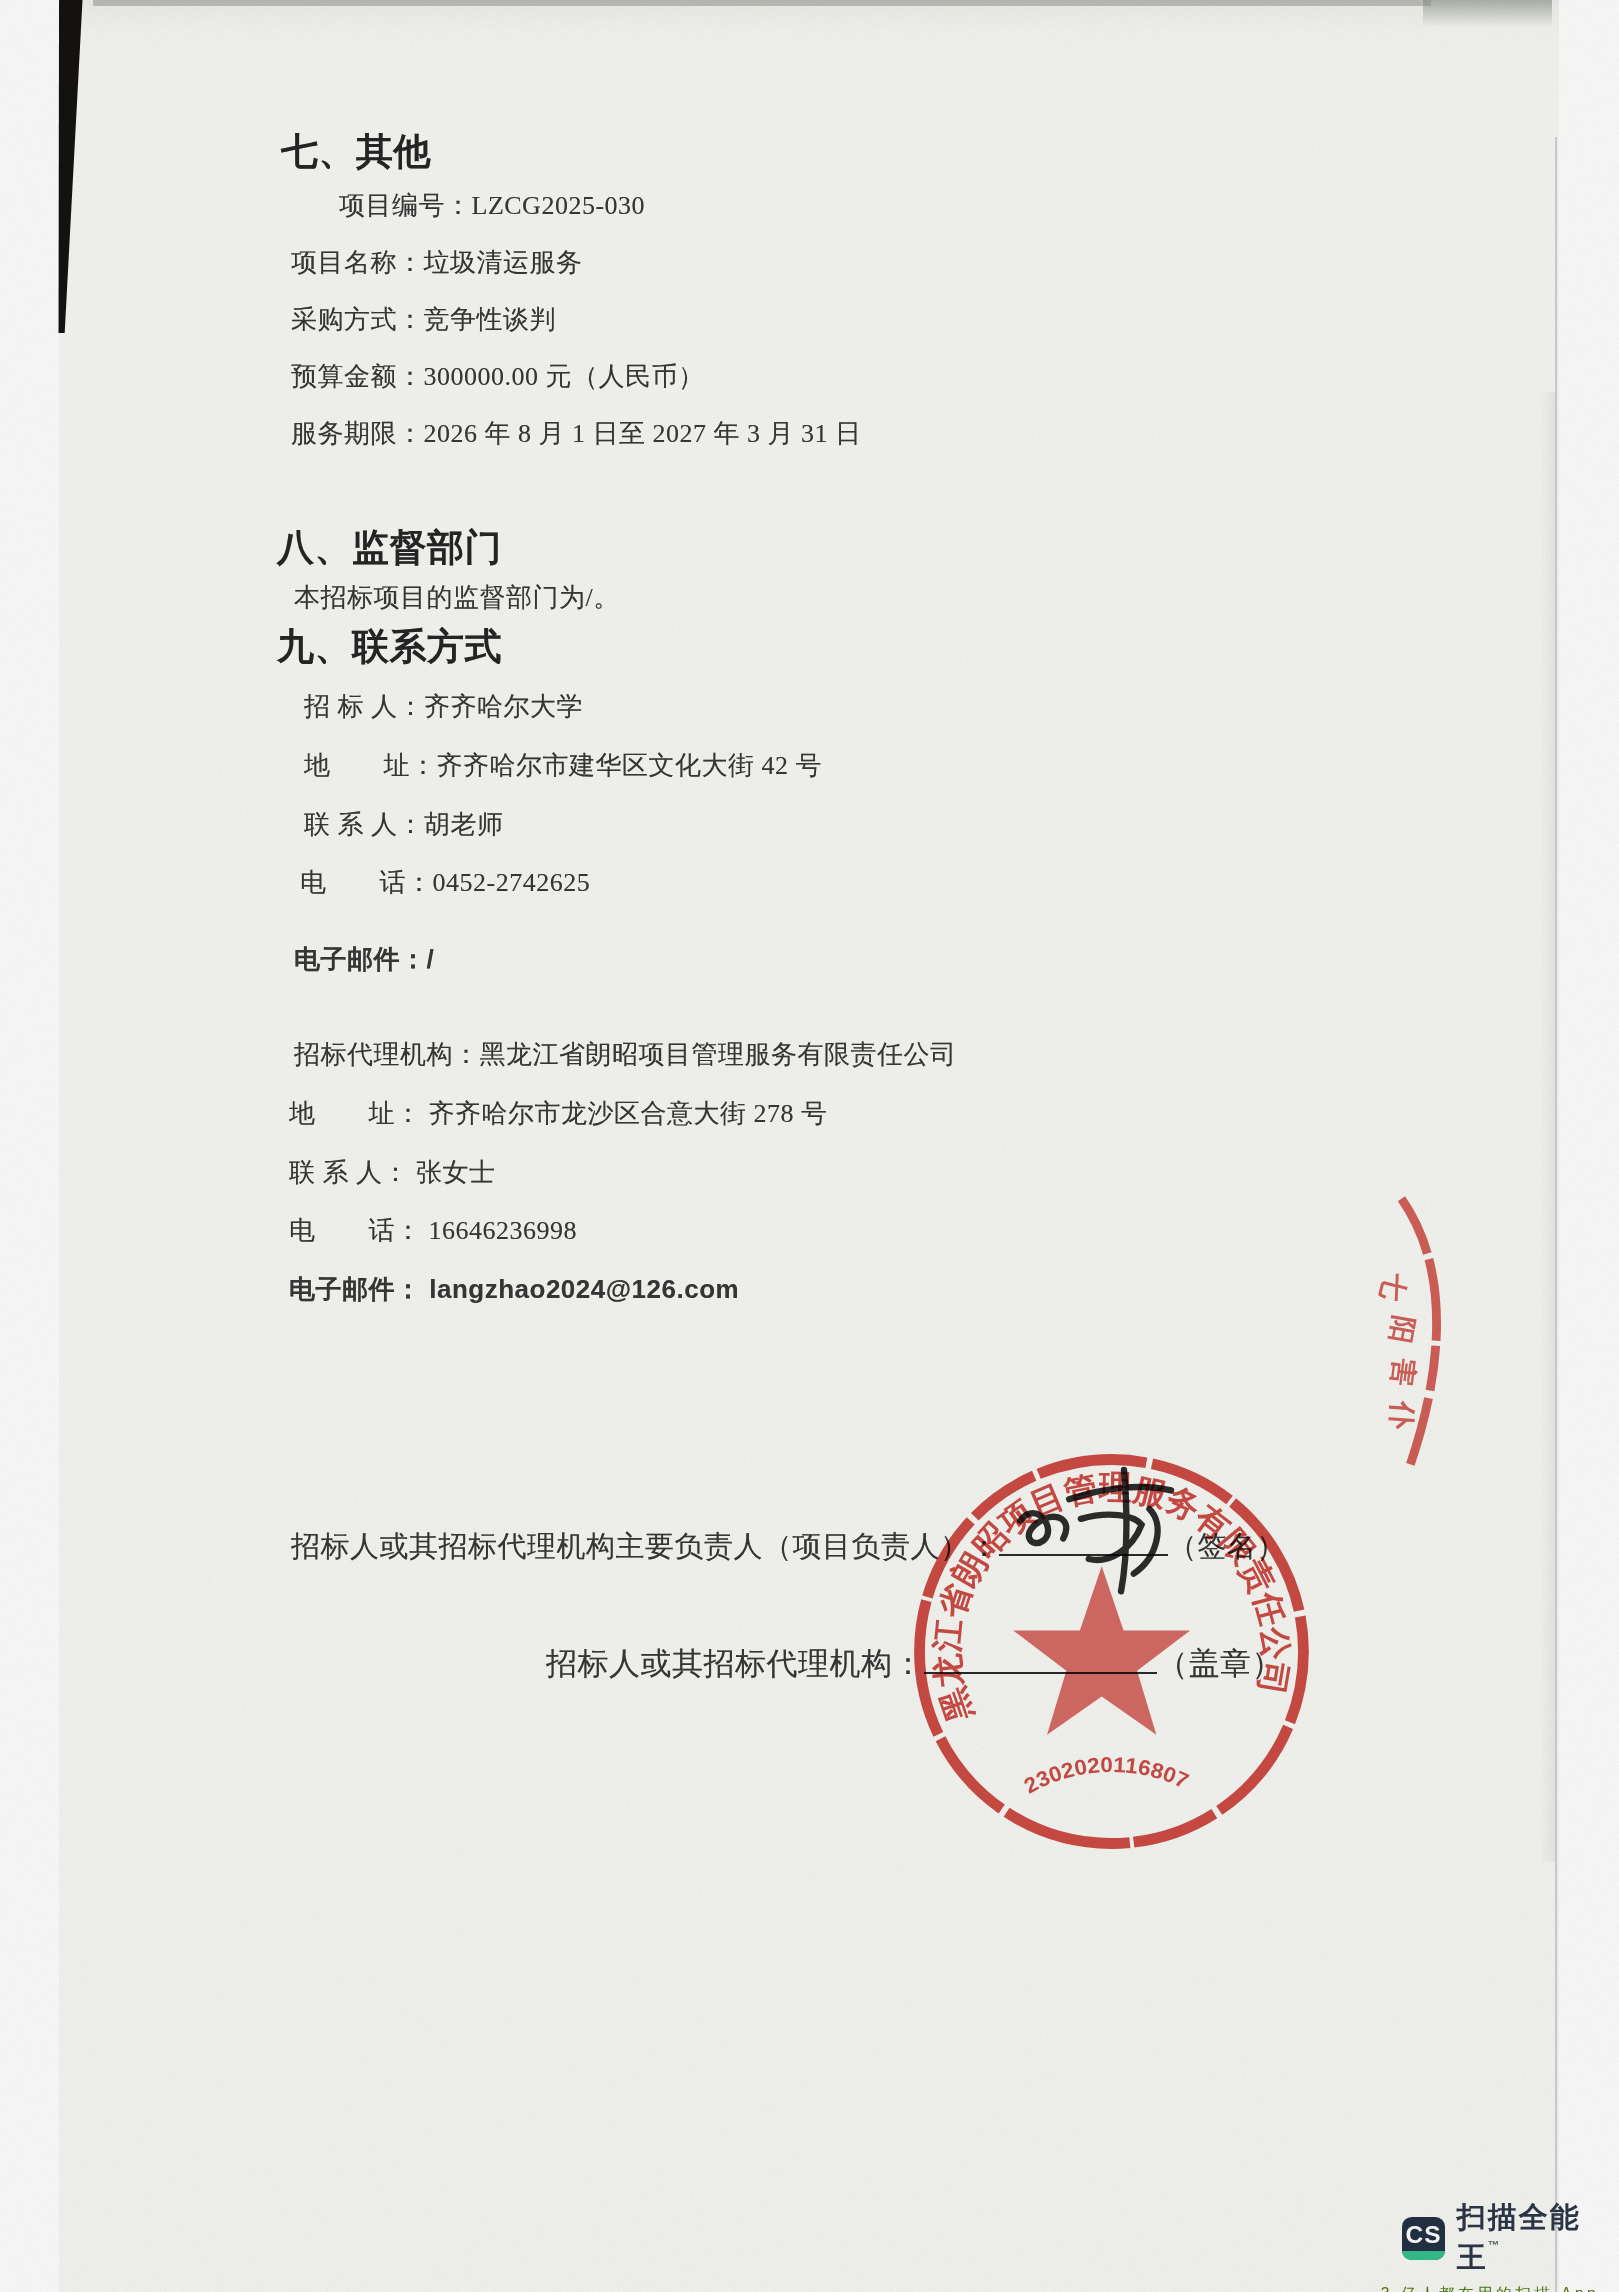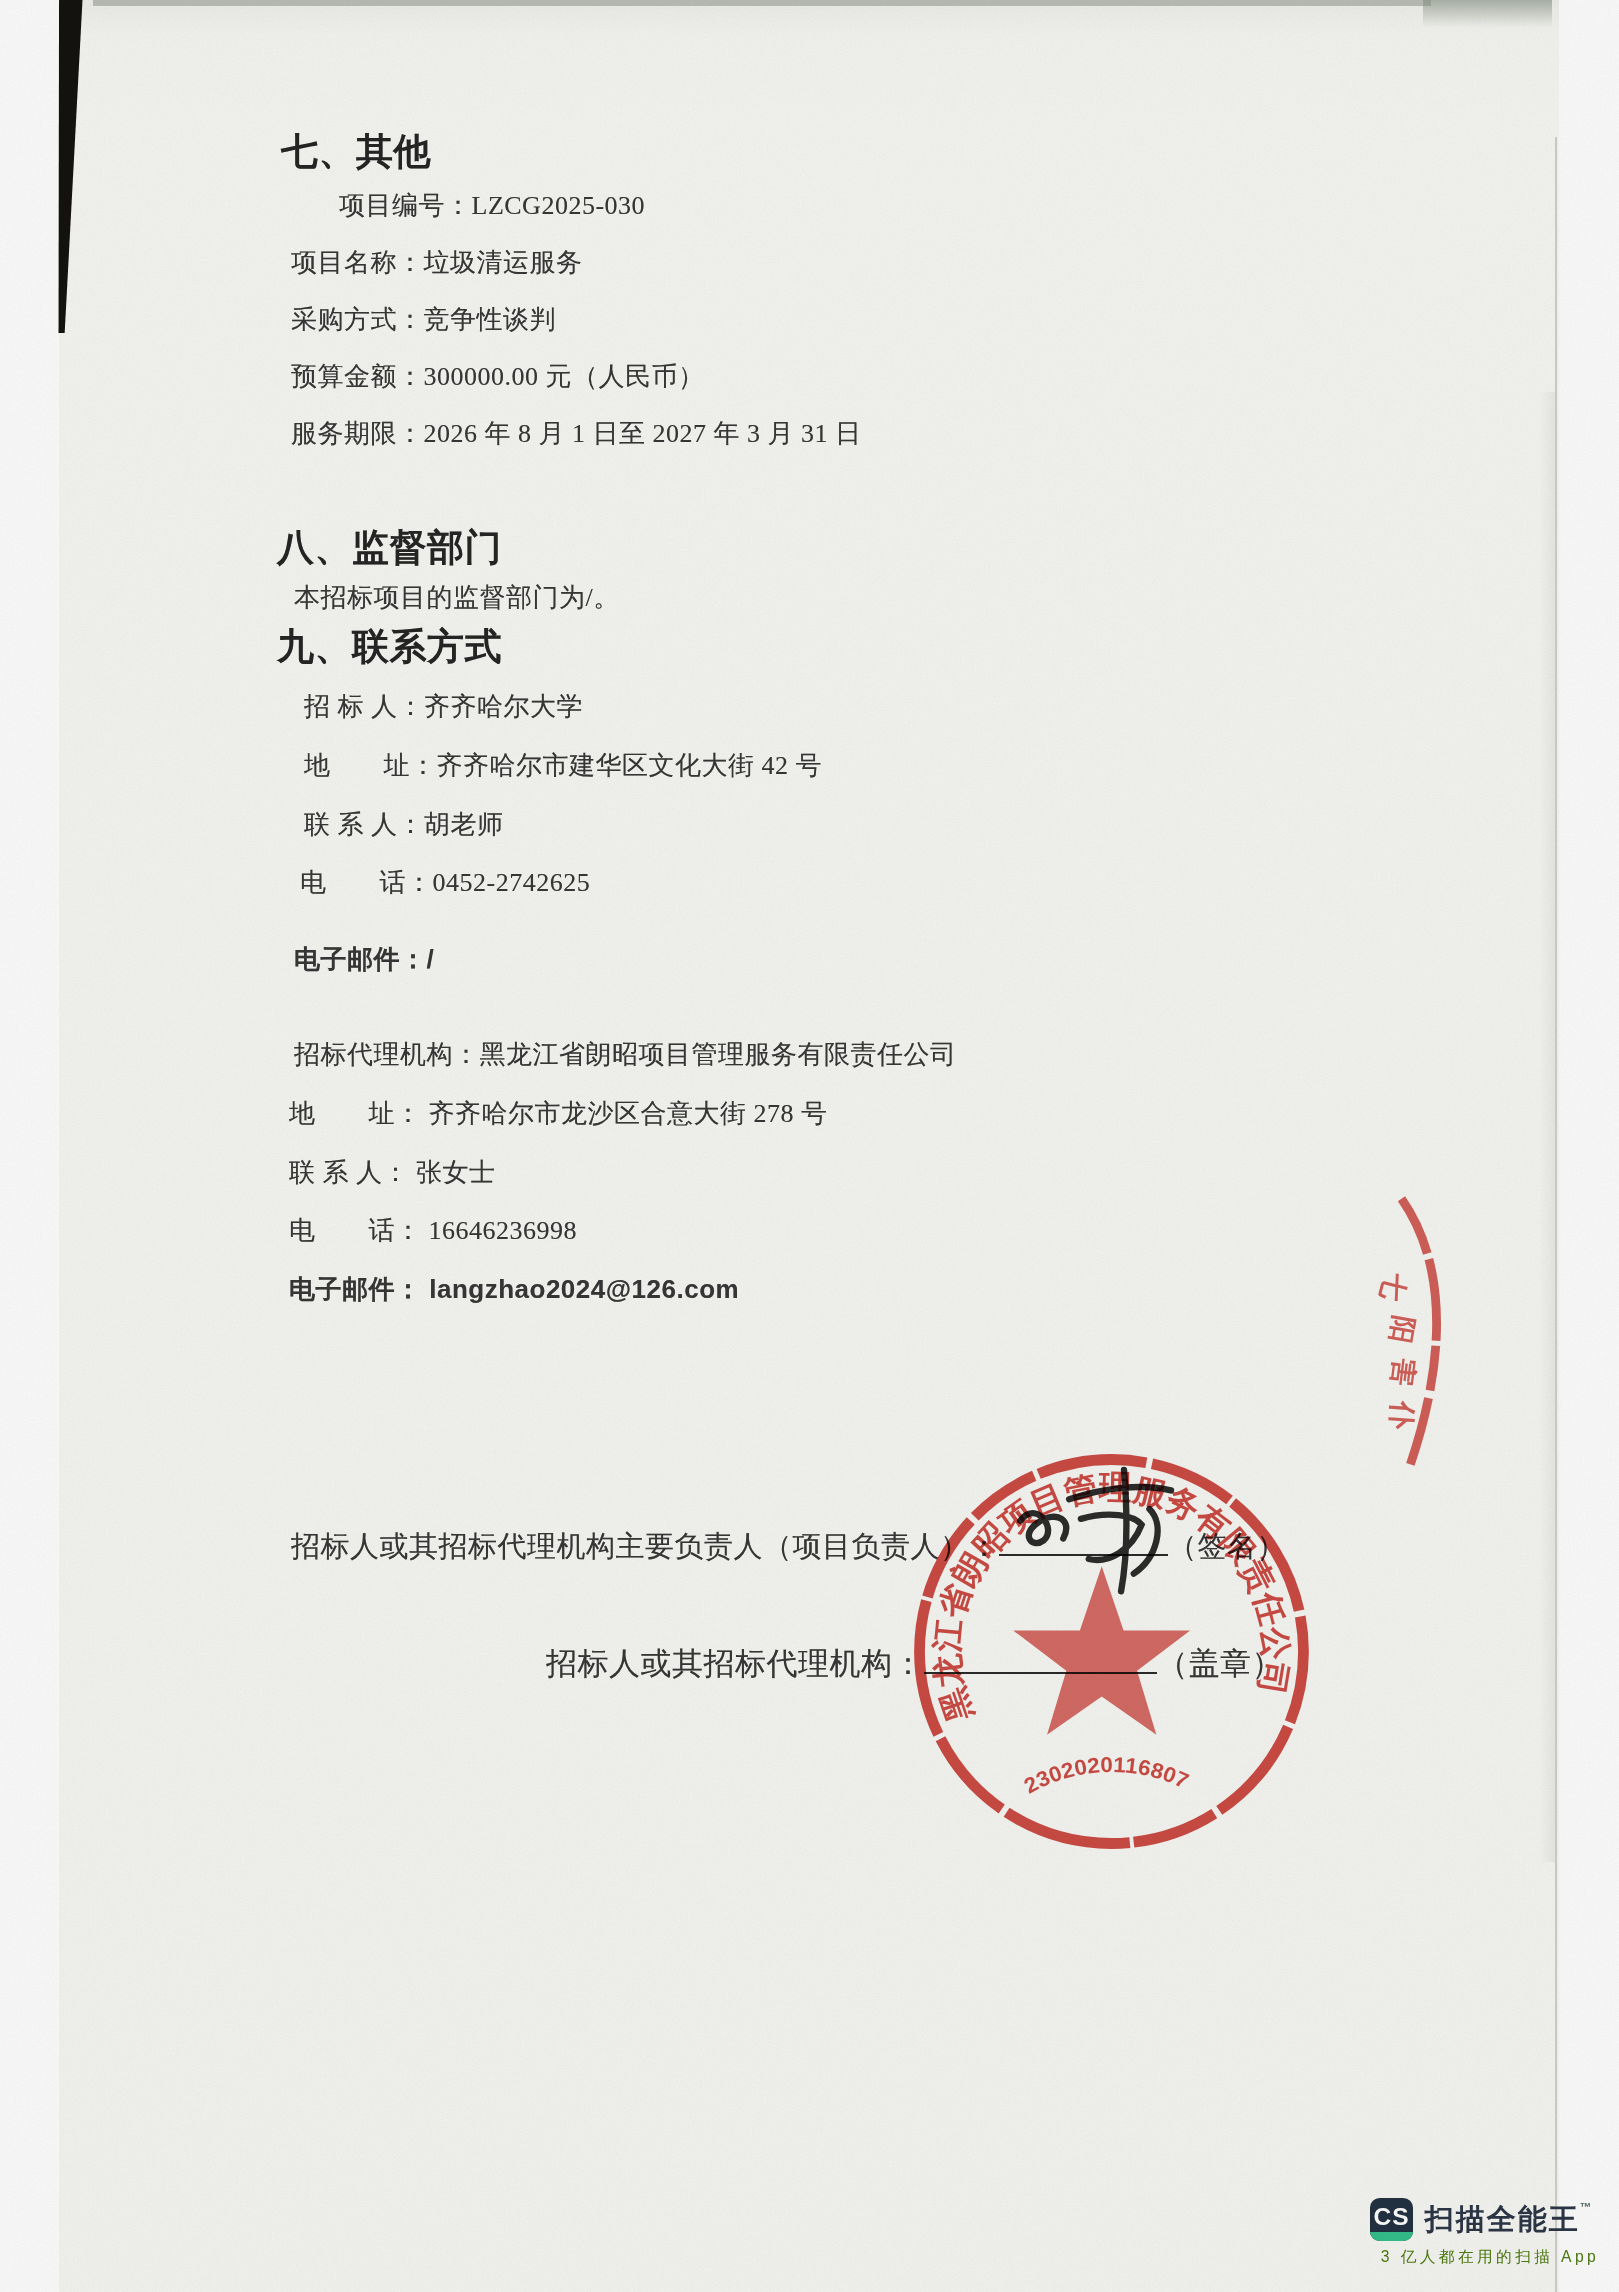--- a/index.html
+++ b/index.html
@@ -19,21 +19,21 @@
         text-shadow:0 0 0.6px rgba(40,40,40,.35);}
   .hei{font-family:"Liberation Sans","DejaVu Sans",sans-serif;}
   .h{font-family:"Liberation Sans","DejaVu Sans",sans-serif;font-weight:bold;font-size:37px;color:#262626;}
   .semib{font-weight:600;}
   .uline{display:inline-block;border-bottom:2.9px solid #2b2b2b;height:2px;vertical-align:baseline;}
   .sig-row{position:absolute;white-space:nowrap;}
   .noise{position:absolute;left:0;top:0;pointer-events:none;}
   .footer{position:absolute;left:1370px;top:2198px;width:240px;}
   .footer-top{display:flex;align-items:center;}
   .cs-icon{width:43px;height:43px;border-radius:9.8px;background:#233243;position:relative;flex:0 0 auto;
-           display:flex;align-items:center;justify-content:center;overflow:hidden;}
+           display:flex;align-items:center;justify-content:center;overflow:hidden;margin-left:32px;}
   .cs-icon span{color:#ffffff;font-family:"Liberation Sans",sans-serif;font-weight:bold;font-size:24.5px;
                 letter-spacing:1px;margin-top:-5.9px;}
   .cs-green{position:absolute;left:0;bottom:0;width:100%;height:8.8px;background:#35c08e;}
   .cs-title{font-family:"Liberation Sans","DejaVu Sans",sans-serif;font-weight:bold;font-size:29px;
             color:#2d3747;margin-left:11.8px;letter-spacing:2px;}
   .cs-tm{font-size:11.8px;vertical-align:top;color:#566;}
   .cs-sub{font-family:"Liberation Sans","DejaVu Sans",sans-serif;font-size:15.7px;color:#4d7c0f;
           letter-spacing:3.4px;margin-top:5.9px;text-align:center;white-space:nowrap;}
   .stamp-svg{position:absolute;left:896px;top:1436px;mix-blend-mode:multiply;opacity:.9;}
   .edge-stamp-svg{position:absolute;left:1372px;top:1181px;mix-blend-mode:multiply;opacity:.85;}

